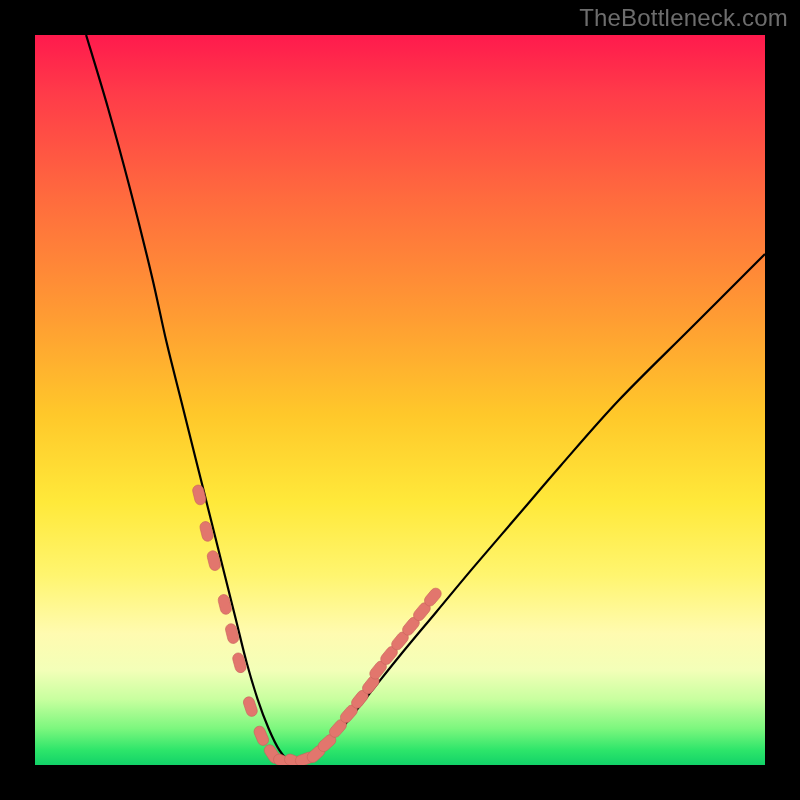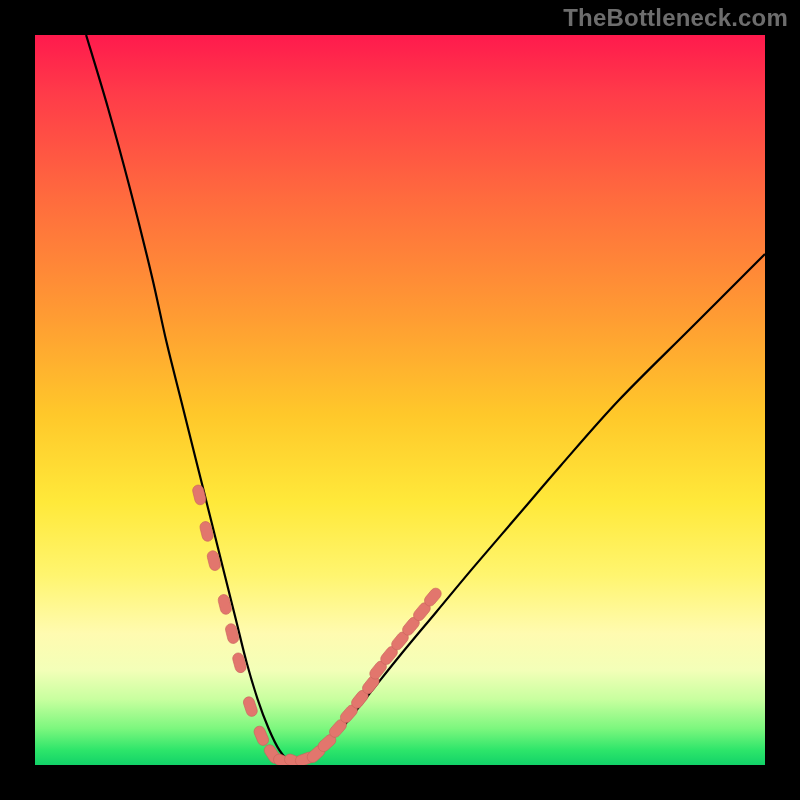--- a/index.html
+++ b/index.html
@@ -42,21 +42,21 @@
       #2de56a 98%,
       #12d268 100%
     );
   }
   .watermark {
     position: absolute;
     top: 4px;
     right: 12px;
     color: #6d6d6d;
     font-size: 24px;
-    font-weight: 700;
+    font-weight: 400;
     letter-spacing: 0.2px;
     user-select: none;
   }
   svg.curve {
     position: absolute;
     left: 0;
     top: 0;
     width: 730px;
     height: 730px;
   }

